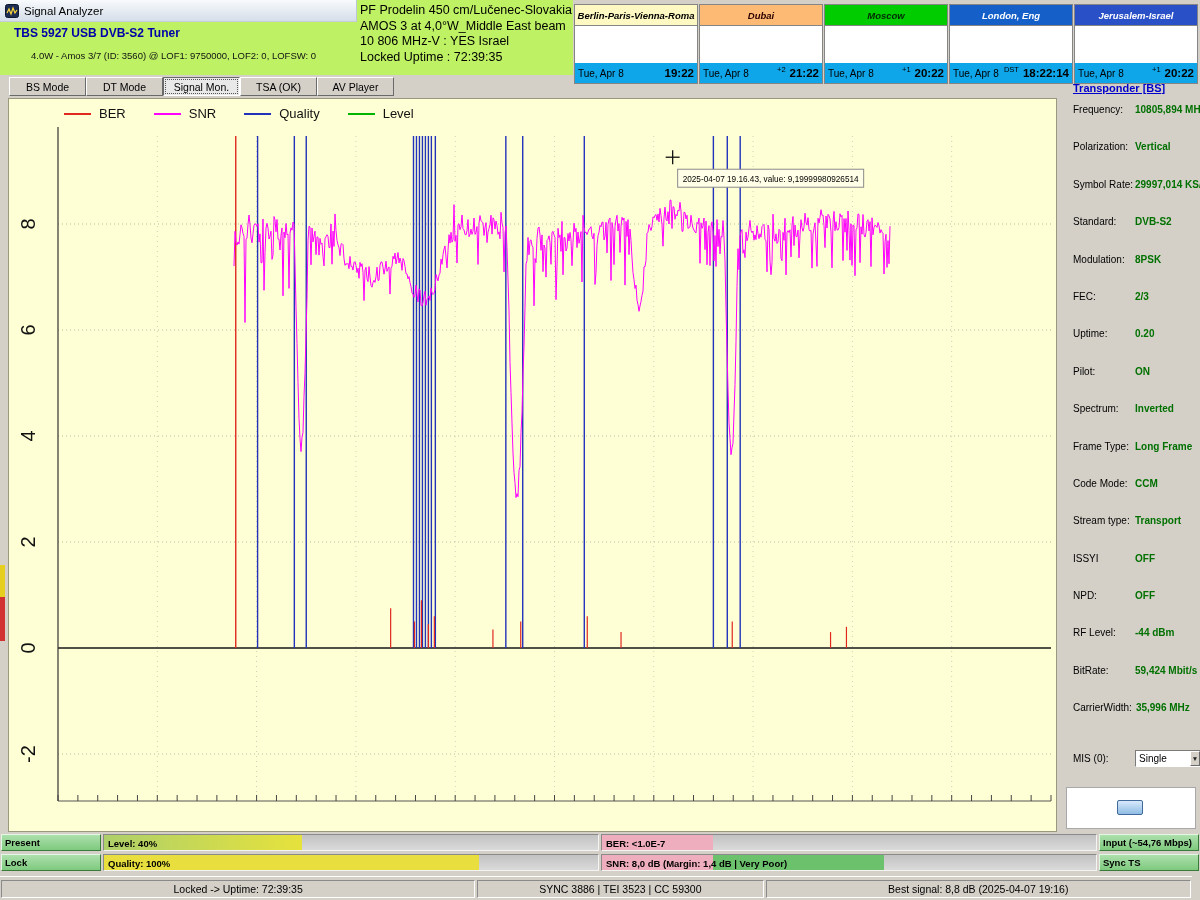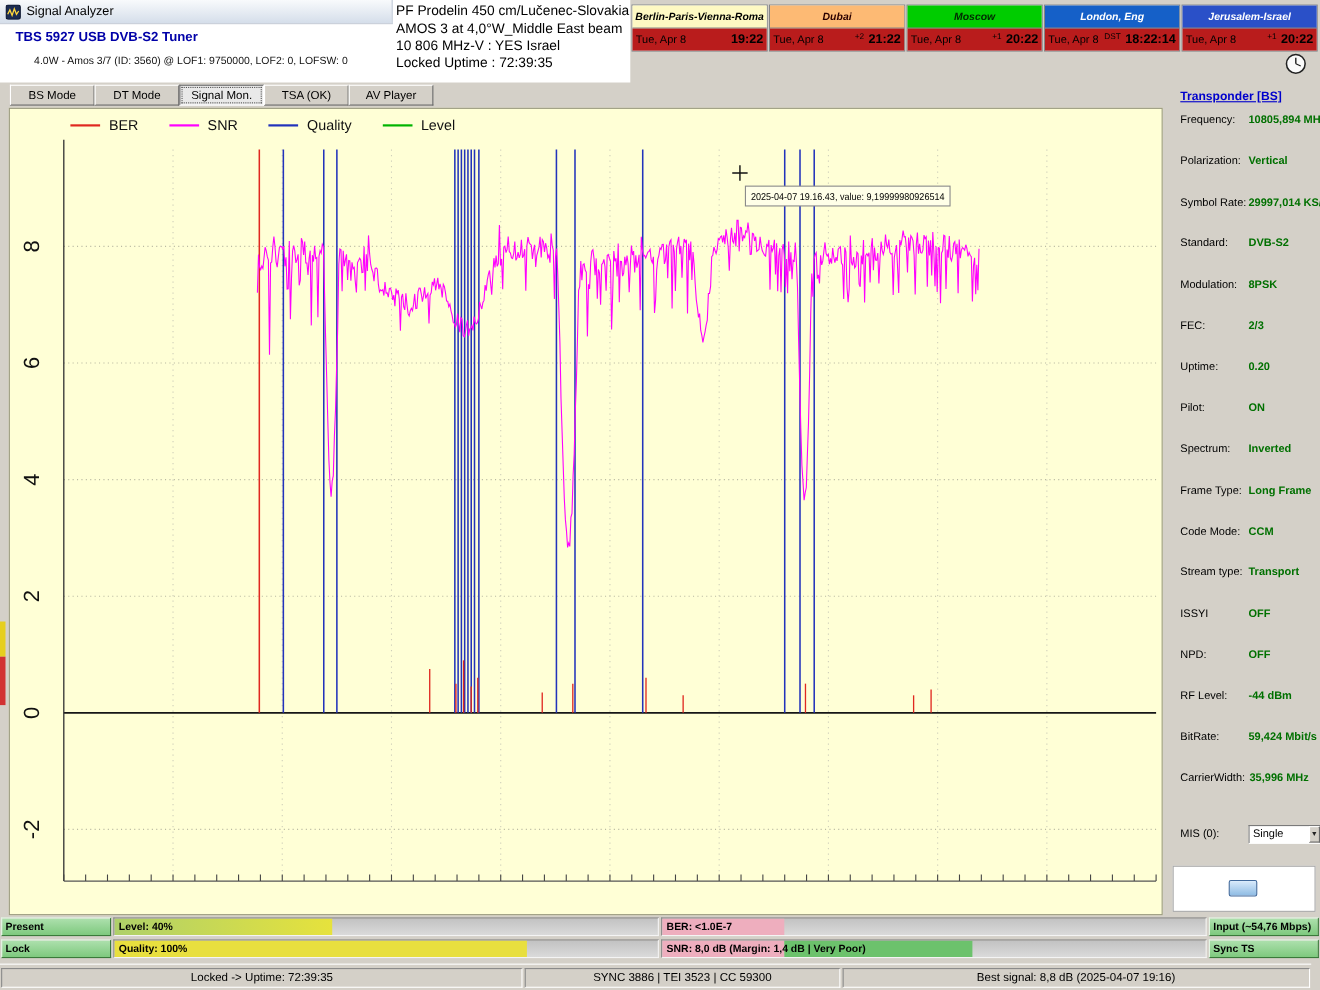--- a/index.html
+++ b/index.html
@@ -3,38 +3,38 @@
 <meta charset="utf-8">
 <style>
   html,body{margin:0;padding:0;}
   body{
     width:1200px;height:900px;position:relative;overflow:hidden;
     background:#d4d0c8;
     font-family:"Liberation Sans",sans-serif;
     -webkit-font-smoothing:antialiased;
   }
   
-  .top-white{position:absolute;left:0;top:0;width:573px;height:75px;background:#ffffff;}
+  .top-white{position:absolute;left:0;top:0;width:573px;height:75px;background:#bef264;}
   .titlebar{
     position:absolute;left:0;top:0;width:357px;height:22px;box-sizing:border-box;
     background:linear-gradient(#f8fafc,#d5deea);
     border-right:1px solid #bcc6d4;border-bottom:1px solid #c6cdd8;
     display:flex;align-items:center;gap:5px;padding-left:5px;
     font-size:11.5px;color:#000;
   }
   .app-icon{width:14px;height:14px;flex:0 0 14px;}
   .tuner-name{position:absolute;left:14px;top:26px;font-size:12px;font-weight:bold;color:#0000a8;}
   .tuner-details{position:absolute;left:31px;top:50px;font-size:9.5px;color:#111;}
   .site-info{position:absolute;left:360px;top:3px;width:212px;font-size:12.5px;line-height:15.5px;color:#000;}
   
   .clocks{position:absolute;left:573px;top:0;width:627px;height:75px;}
   .clock{position:absolute;top:4px;width:124px;background:#fff;border:1px solid #858585;box-sizing:border-box;}
   .clock-header{height:20px;display:flex;align-items:center;justify-content:center;
     font-style:italic;font-weight:bold;font-size:9.5px;border-bottom:1px solid #858585;white-space:nowrap;overflow:hidden;}
-  .clock-row{height:20px;display:flex;align-items:center;padding:0 3px;font-size:10px;background:#b91c1c;}
+  .clock-row{height:20px;display:flex;align-items:center;padding:0 3px;font-size:10px;background:#0ea5e9;margin-top:37px;}
   .clock-offset{font-size:7.5px;position:relative;top:-4px;margin-left:auto;}
   .clock-time{margin-left:4px;font-weight:bold;font-size:11.5px;white-space:nowrap;}
   .clock-glyph{position:absolute;right:12px;top:48px;width:20px;height:20px;}
   
   .tabs{position:absolute;left:9px;top:77px;display:flex;}
   .tab{
     width:77px;height:19px;font-size:10.5px;font-family:"Liberation Sans",sans-serif;
     display:flex;align-items:center;justify-content:center;
     background:#d4d0c8;color:#000;box-sizing:border-box;padding:0;
     border:1px solid;border-color:#ffffff #6a6a6a #6a6a6a #ffffff;cursor:default;

